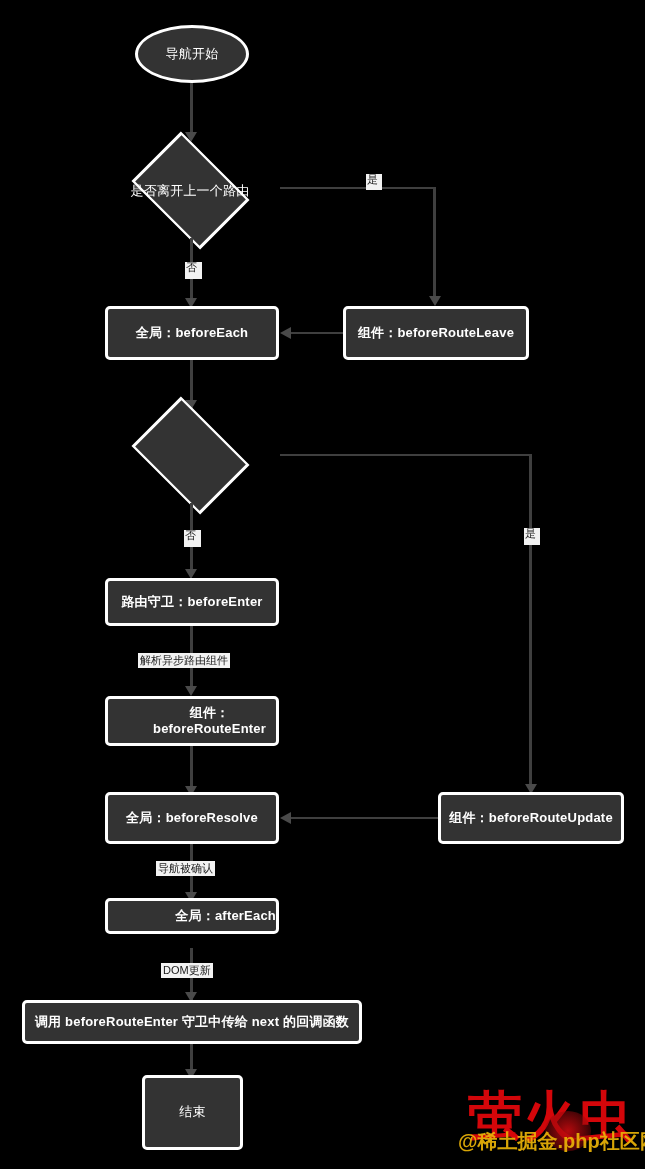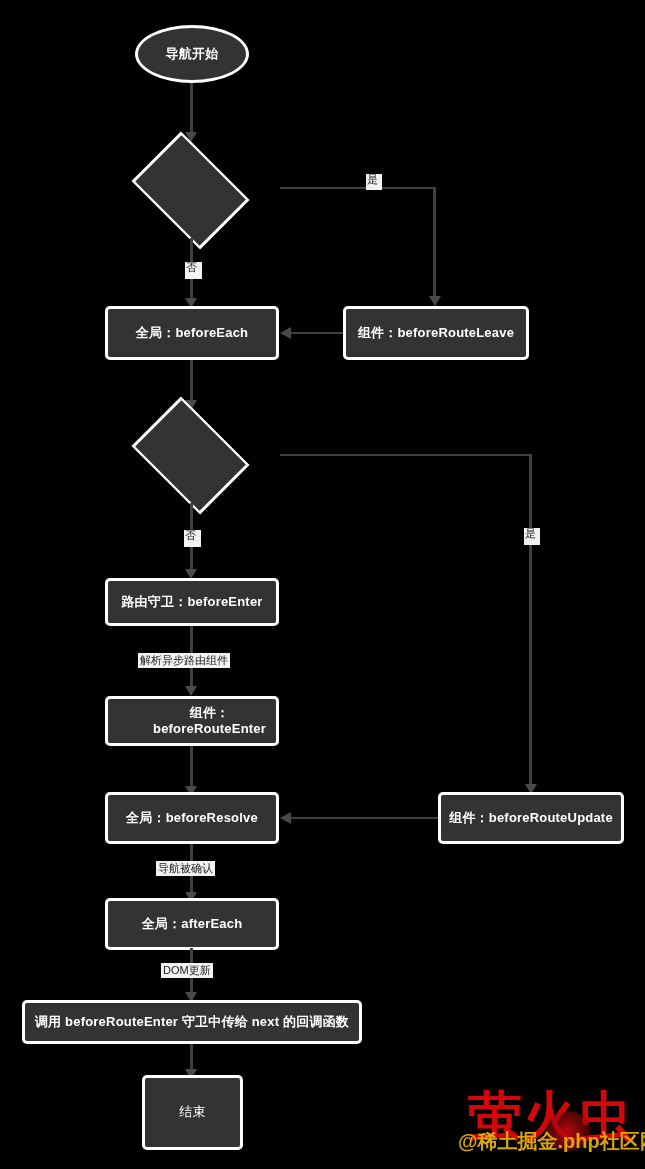--- a/index.html
+++ b/index.html
@@ -36,21 +36,21 @@
   }
   .node.rect {
     border-radius: 5px;
   }
   .node.terminal {
     border-radius: 5px;
     font-weight: 500;
   }
   .node.ellipse {
     border-radius: 50%;
-    font-weight: 700;
+    font-weight: 400;
   }
 
   
   .diamond {
     position: absolute;
   }
   .diamond .dshape {
     position: absolute;
     left: 50%;
     top: 50%;
@@ -155,20 +155,21 @@
 
   <div class="node ellipse" style="left:135px; top:25px; width:114px; height:58px;">
     <span>导航开始</span>
   </div>
 
   <div class="edge-line v" style="left:190px; top:83px; height:54px;"></div>
   <div class="arrow down" style="left:185px; top:132px;"></div>
 
   <div class="diamond" style="left:100px; top:143px; width:180px; height:95px;">
     <div class="dshape" style="width:97px; height:97px; margin-left:-48.5px; margin-top:-48.5px; transform: rotate(45deg) scale(1.00,0.72);"></div>
+    <div class="dlabel">是否离开上一个路由</div>
   </div>
 
   <div class="edge-line h" style="left:280px; top:187px; width:155px;"></div>
   <div class="edge-line v" style="left:433px; top:187px; height:113px;"></div>
   <div class="arrow down" style="left:429px; top:296px;"></div>
   <div class="edge-label tiny" style="left:366px; top:174px; width:14px; height:16px;">是</div>
 
   <div class="edge-line v" style="left:190px; top:238px; height:65px;"></div>
   <div class="arrow down" style="left:185px; top:298px;"></div>
   <div class="edge-label tiny" style="left:185px; top:262px; width:15px; height:17px;">否</div>
@@ -223,21 +224,21 @@
     <span>组件：beforeRouteUpdate</span>
   </div>
 
   <div class="edge-line h" style="left:290px; top:817px; width:148px;"></div>
   <div class="arrow left" style="left:280px; top:812px;"></div>
 
   <div class="edge-line v" style="left:190px; top:844px; height:56px;"></div>
   <div class="arrow down" style="left:185px; top:892px;"></div>
   <div class="edge-label" style="left:156px; top:861px;">导航被确认</div>
 
-  <div class="node rect" style="left:105px; top:898px; width:174px; height:52px;">
+  <div class="node rect" style="left:105px; top:898px; width:174px; height:36px;justify-content:flex-end;">
     <span>全局：afterEach</span>
   </div>
 
   <div class="edge-line v" style="left:190px; top:948px; height:54px;"></div>
   <div class="arrow down" style="left:185px; top:992px;"></div>
   <div class="edge-label" style="left:161px; top:963px;">DOM更新</div>
 
   <div class="node rect" style="left:22px; top:1000px; width:340px; height:44px;">
     <span>调用 beforeRouteEnter 守卫中传给 next 的回调函数</span>
   </div>

